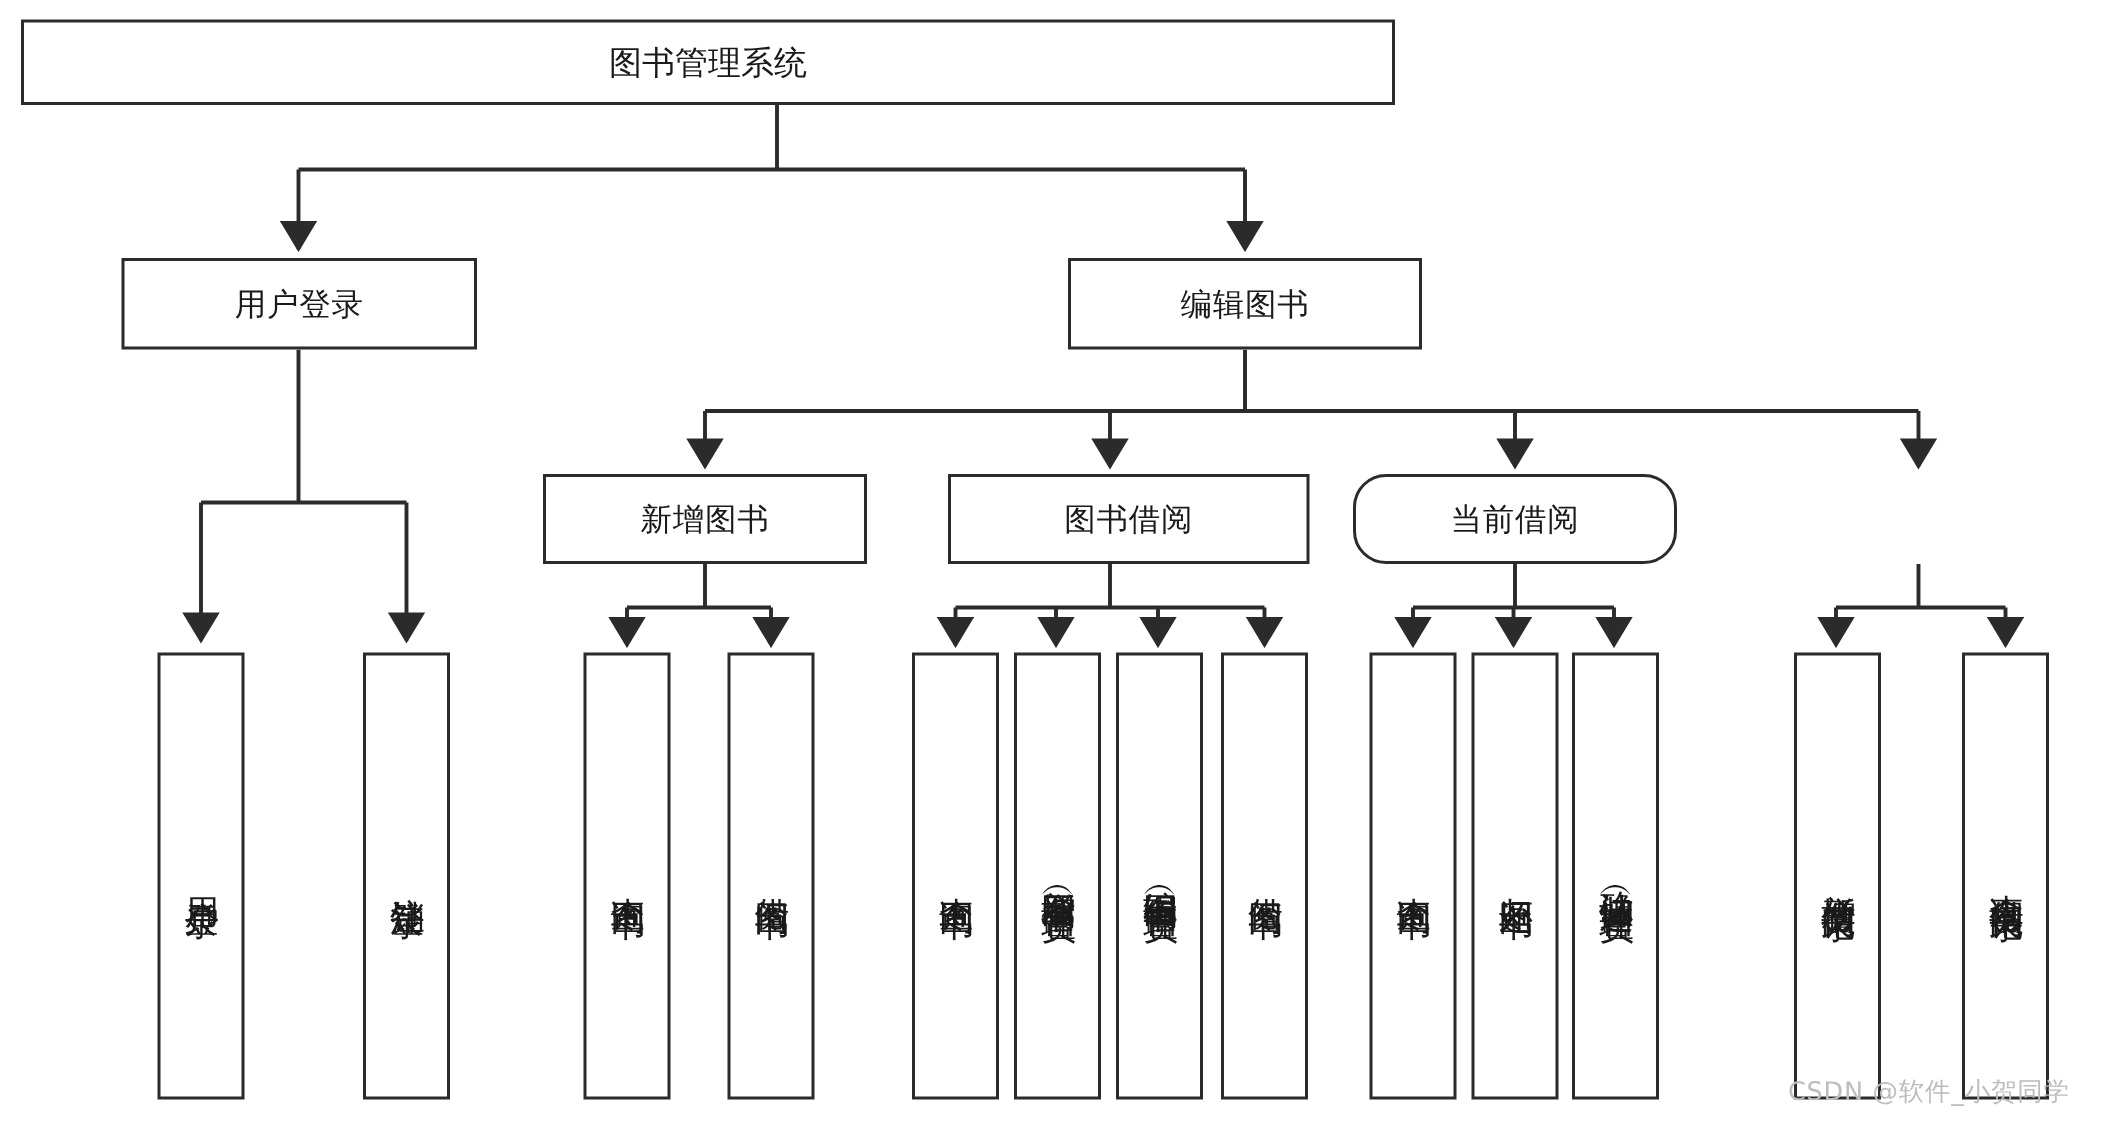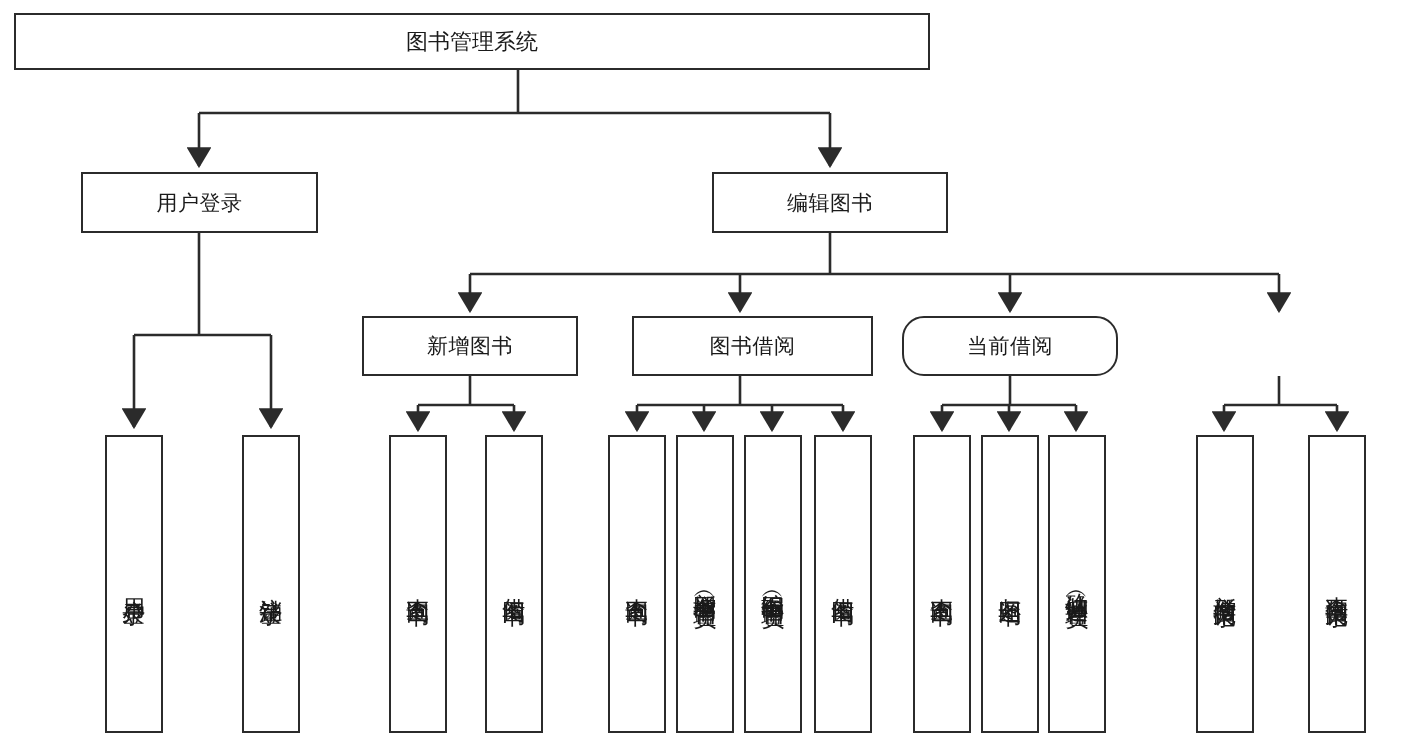--- a/index.html
+++ b/index.html
@@ -138,14 +138,15 @@
   <div class="node node-v" style="left:744px; top:435px; width:58px; height:298px;">编辑图书（管理员）</div>
   <div class="node node-v" style="left:814px; top:435px; width:58px; height:298px;">借阅图书</div>
 
   <div class="node node-v" style="left:913px; top:435px; width:58px; height:298px;">查询图书</div>
   <div class="node node-v" style="left:981px; top:435px; width:58px; height:298px;">归还图书</div>
   <div class="node node-v" style="left:1048px; top:435px; width:58px; height:298px;">确认归还（管理员）</div>
 
   <div class="node node-v" style="left:1196px; top:435px; width:58px; height:298px;">新增借阅记录</div>
   <div class="node node-v" style="left:1308px; top:435px; width:58px; height:298px;">查询借阅记录</div>
 
+  <div class="watermark" style="left:1192px; top:716px;">CSDN @软件_小贺同学</div>
 
 </div>
 
 </body></html>

